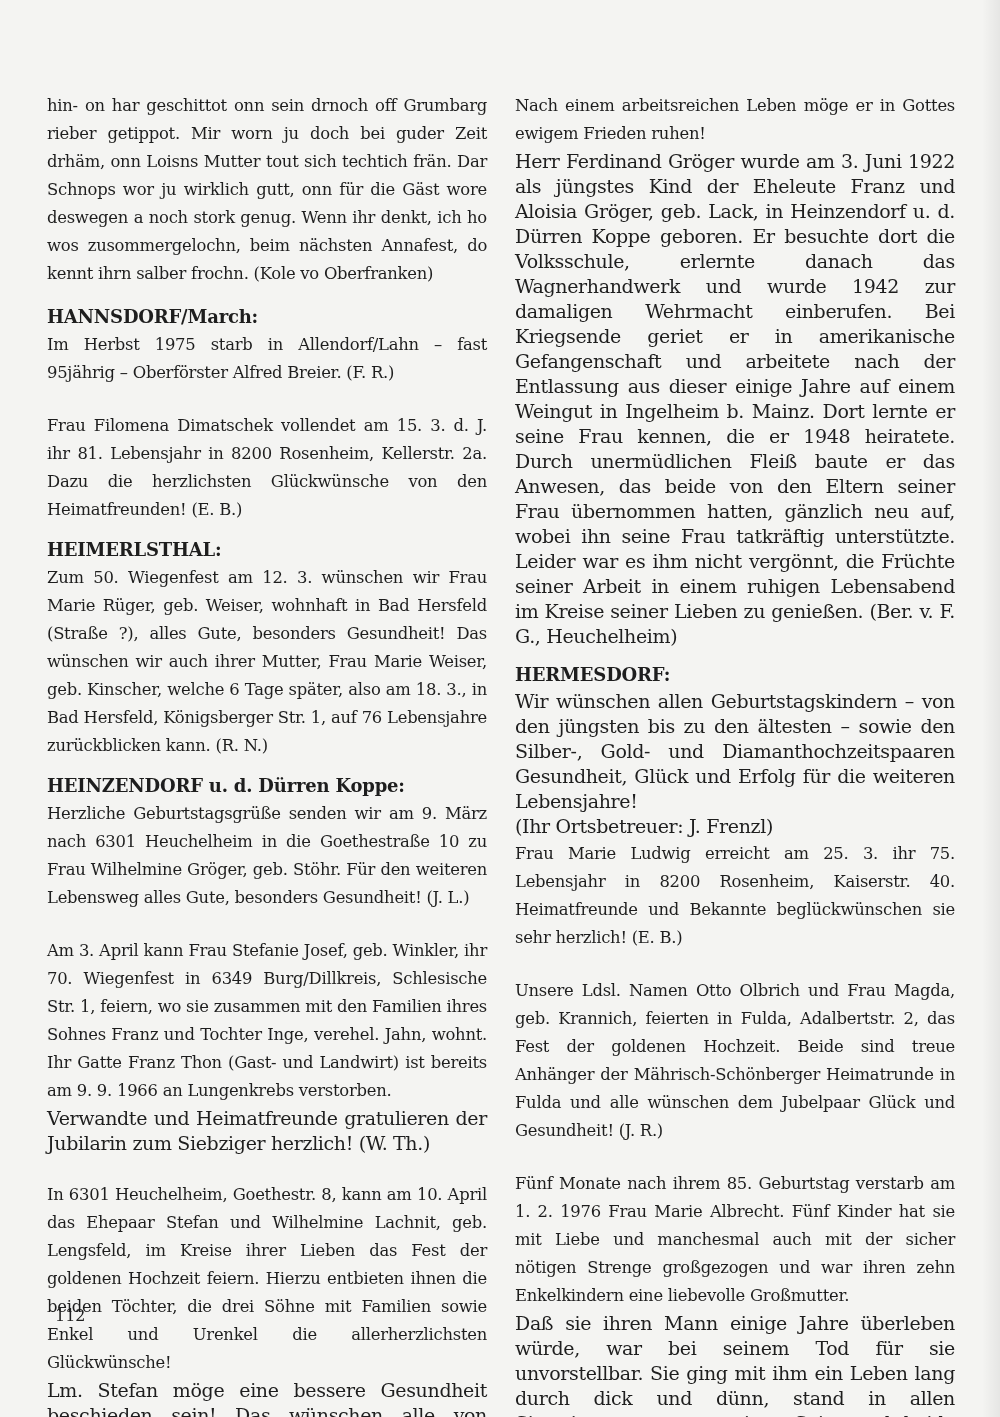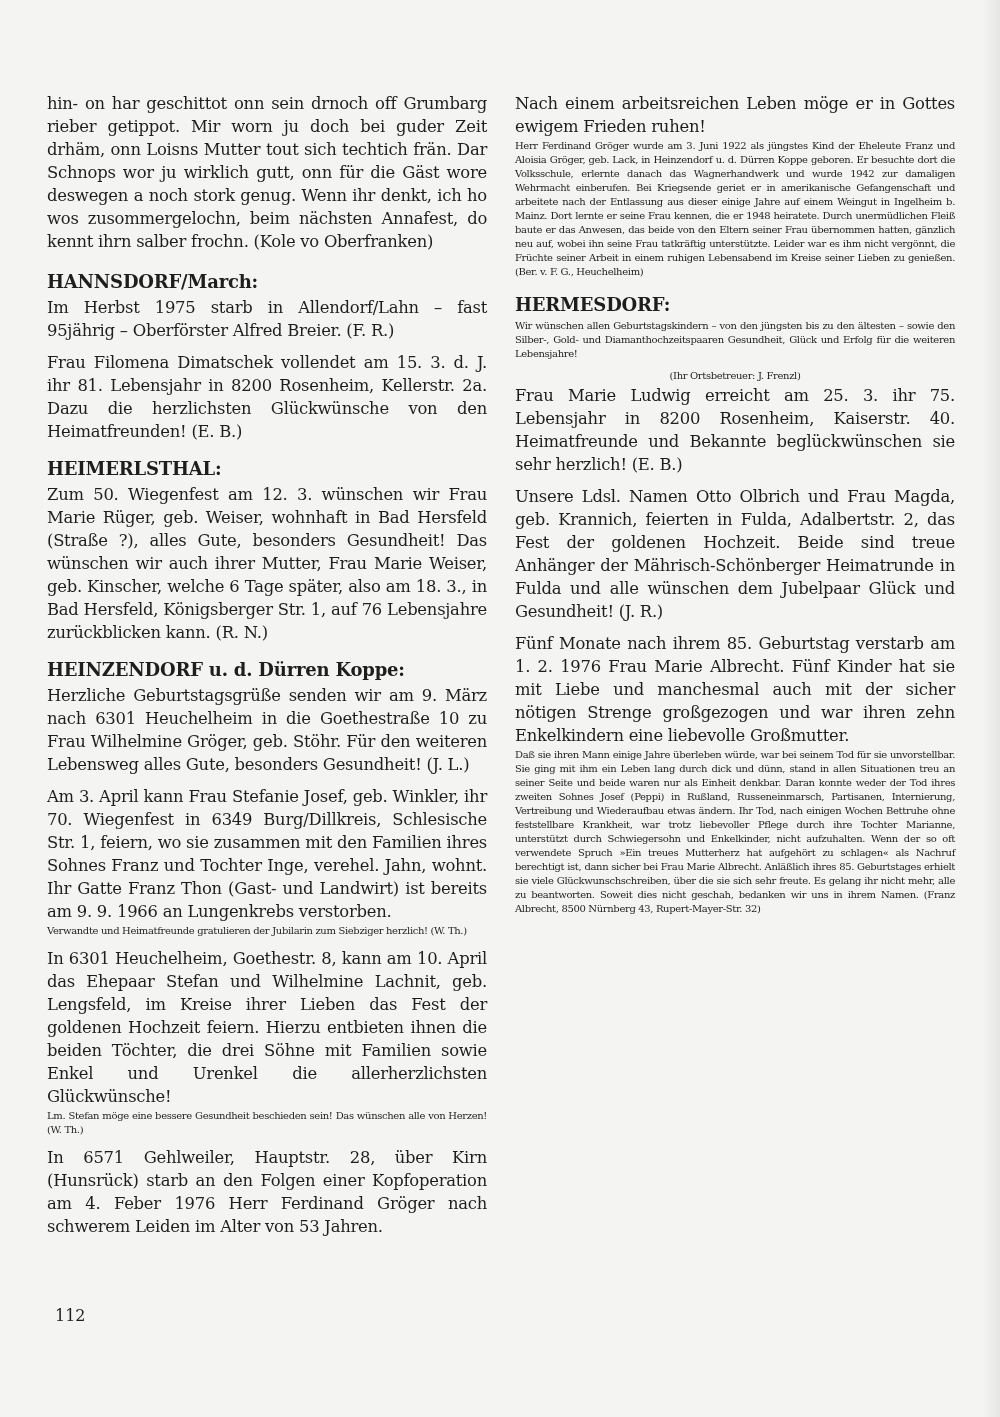--- a/index.html
+++ b/index.html
@@ -20,34 +20,34 @@
     top: 92px;
     width: 440px;
   }
   .col-left { left: 47px; }
   .col-right { left: 515px; width: 440px; }
   p {
     margin: 0;
     text-align: justify;
     hyphens: manual;
   }
-  .lg { font-size: 16.4px; line-height: 23px; letter-spacing: -0.25px; }
-  .sm { font-size: 10px; line-height: 14px; letter-spacing: -0.35px; }
-  .gap { margin-top: 9px; }
+  .lg { font-size: 16.4px; line-height: 28px; letter-spacing: -0.25px; }
+  .sm { font-size: 19px; line-height: 25px; letter-spacing: -0.35px; }
+  .gap { margin-top: 25px; }
   .gap-sm { margin-top: 1px; }
   h2 {
     font-size: 18px;
     font-weight: bold;
     margin: 15px 0 3px 0;
     letter-spacing: -0.2px;
     line-height: 22px;
   }
   h2.first { margin-top: 18px; }
   b { font-weight: normal; }
-  .right-align { text-align: center; display: block; margin-top: 8px; }
+  .right-align { text-align: left; display: block; }
   .page-number {
     position: absolute;
     left: 55px; top: 1306px;
     font-size: 16px;
     text-align: right;
   }
 </style>
 </head>
 <body>
 

